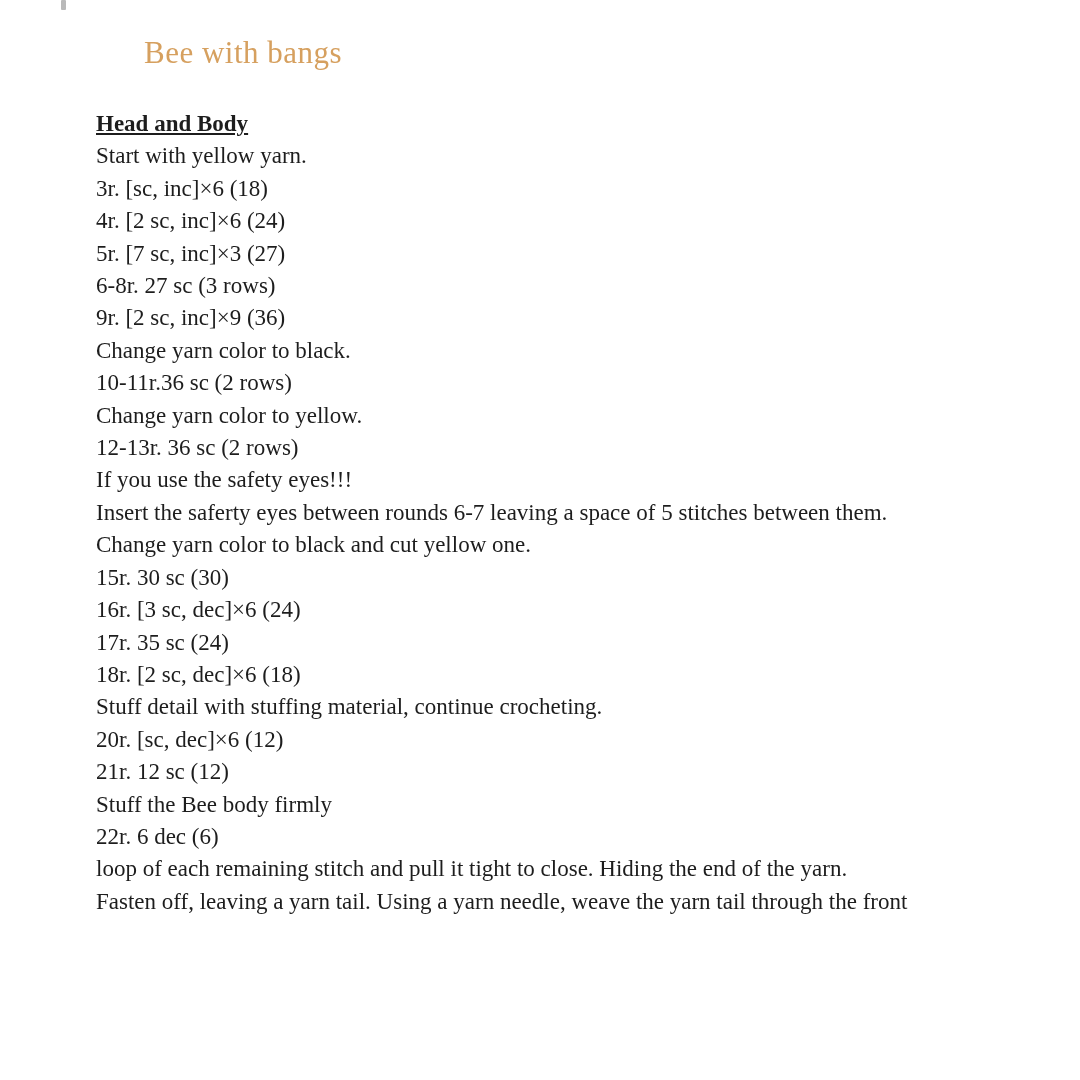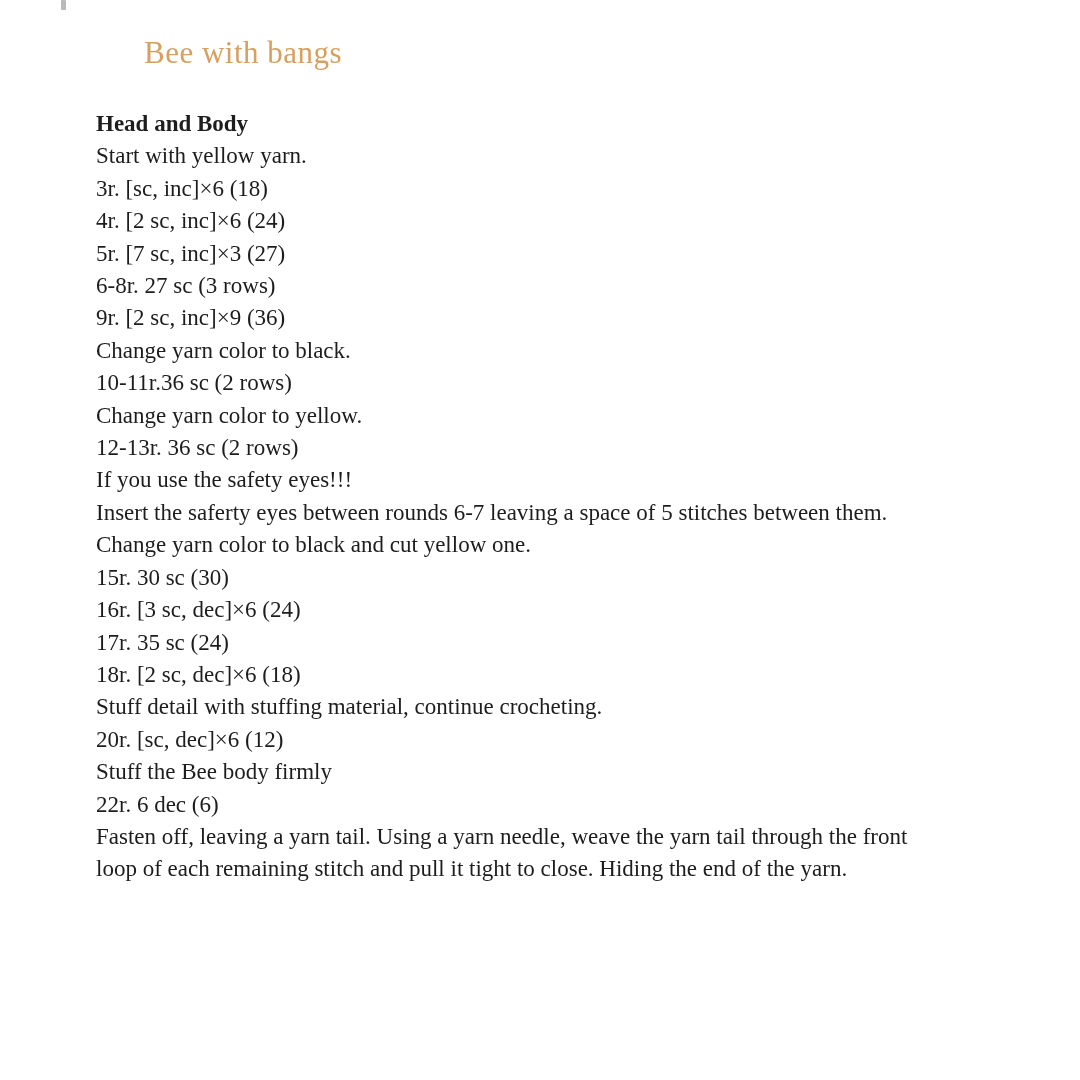--- a/index.html
+++ b/index.html
@@ -33,20 +33,21 @@
     position: absolute;
     left: 96px;
     top: 108px;
     width: 880px;
     font-size: 23px;
     line-height: 32.4px;
     color: #1d1d1d;
   }
   .section-heading {
     font-weight: bold;
+    text-decoration: underline;
   }
   .line {
     white-space: nowrap;
   }
   .line.bold {
     font-weight: normal;
   }
   .speck {
     position: absolute;
     left: 61px;
@@ -80,19 +81,20 @@
         <div class="line">12-13r. 36 sc (2 rows)</div>
         <div class="line bold">If you use the safety eyes!!!</div>
         <div class="line">Insert the saferty eyes between rounds 6-7 leaving a space of 5 stitches between them.</div>
         <div class="line">Change yarn color to black and cut yellow one.</div>
         <div class="line">15r. 30 sc (30)</div>
         <div class="line">16r. [3 sc, dec]×6 (24)</div>
         <div class="line">17r. 35 sc (24)</div>
         <div class="line">18r. [2 sc, dec]×6 (18)</div>
         <div class="line">Stuff detail with stuffing material, continue crocheting.</div>
         <div class="line">20r. [sc, dec]×6 (12)</div>
+        <div class="line">21r. 12 sc (12)</div>
         <div class="line">Stuff the Bee body firmly</div>
         <div class="line">22r. 6 dec (6)</div>
+        <div class="line">loop of each remaining stitch and pull it tight to close. Hiding the end of the yarn.</div>
         <div class="line">Fasten off, leaving a yarn tail. Using a yarn needle, weave the yarn tail through the front</div>
-        <div class="line">loop of each remaining stitch and pull it tight to close. Hiding the end of the yarn.</div>
       </div>
   </div>
 </div>
 
 </body></html>

